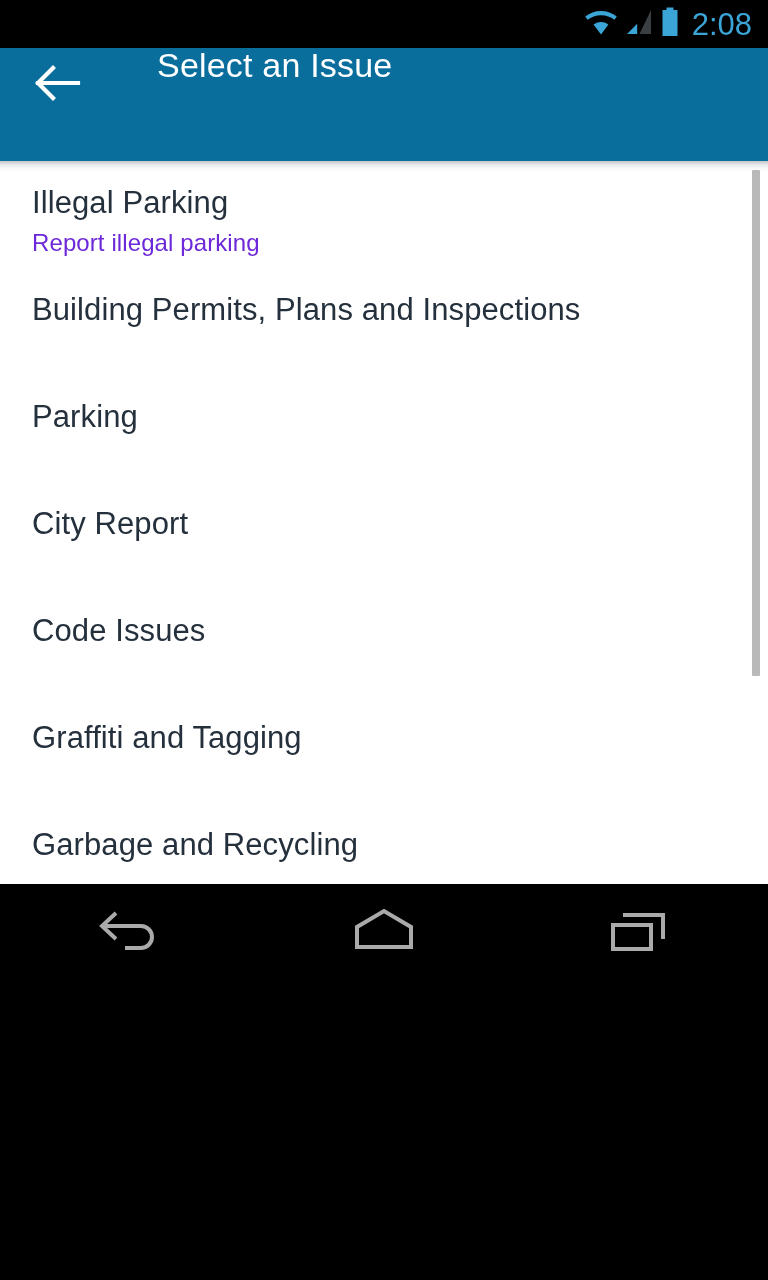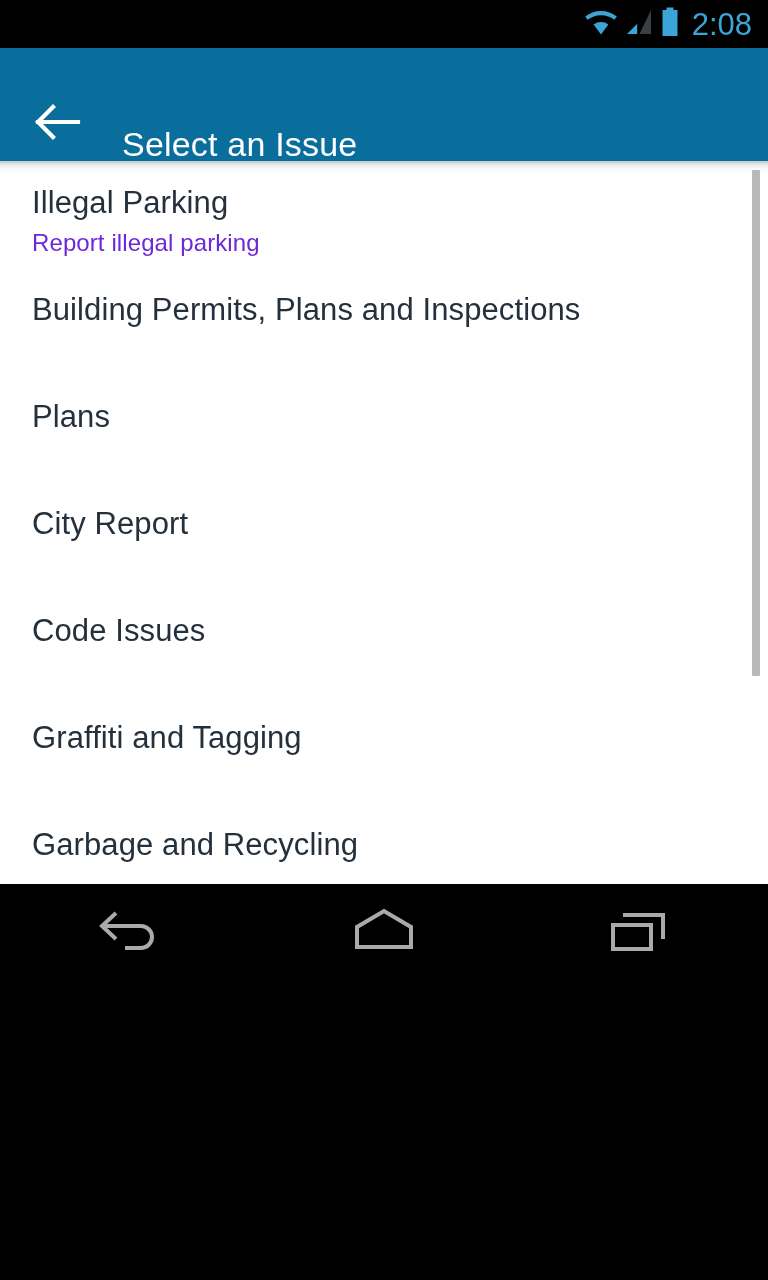--- a/index.html
+++ b/index.html
@@ -53,22 +53,23 @@
   }
 
   
   .app-bar {
     position: absolute;
     top: 48px; left: 0;
     width: 768px;
     height: 113px;
     background: #0a6e9d;
     display: flex;
-    align-items: flex-end;
+    align-items: flex-start;
     box-sizing: border-box;
+    gap: 35px;
   }
   .back-button {
     width: 74px;
     height: 74px;
     margin-left: 21px;
     display: flex;
     align-items: center;
     justify-content: center;
     flex: 0 0 auto;
     cursor: pointer;
@@ -235,21 +236,21 @@
   <div class="list-scroll">
     <div class="list" id="issue-list">
         <div class="list-item">
           <div class="li-title">Illegal Parking</div>
           <div class="li-sub">Report illegal parking</div>
         </div>
         <div class="list-item">
           <div class="li-title">Building Permits, Plans and Inspections</div>
         </div>
         <div class="list-item">
-          <div class="li-title">Plans</div>
+          <div class="li-title">Parking</div>
         </div>
         <div class="list-item">
           <div class="li-title">City Report</div>
         </div>
         <div class="list-item">
           <div class="li-title">Code Issues</div>
         </div>
         <div class="list-item">
           <div class="li-title">Graffiti and Tagging</div>
         </div>

